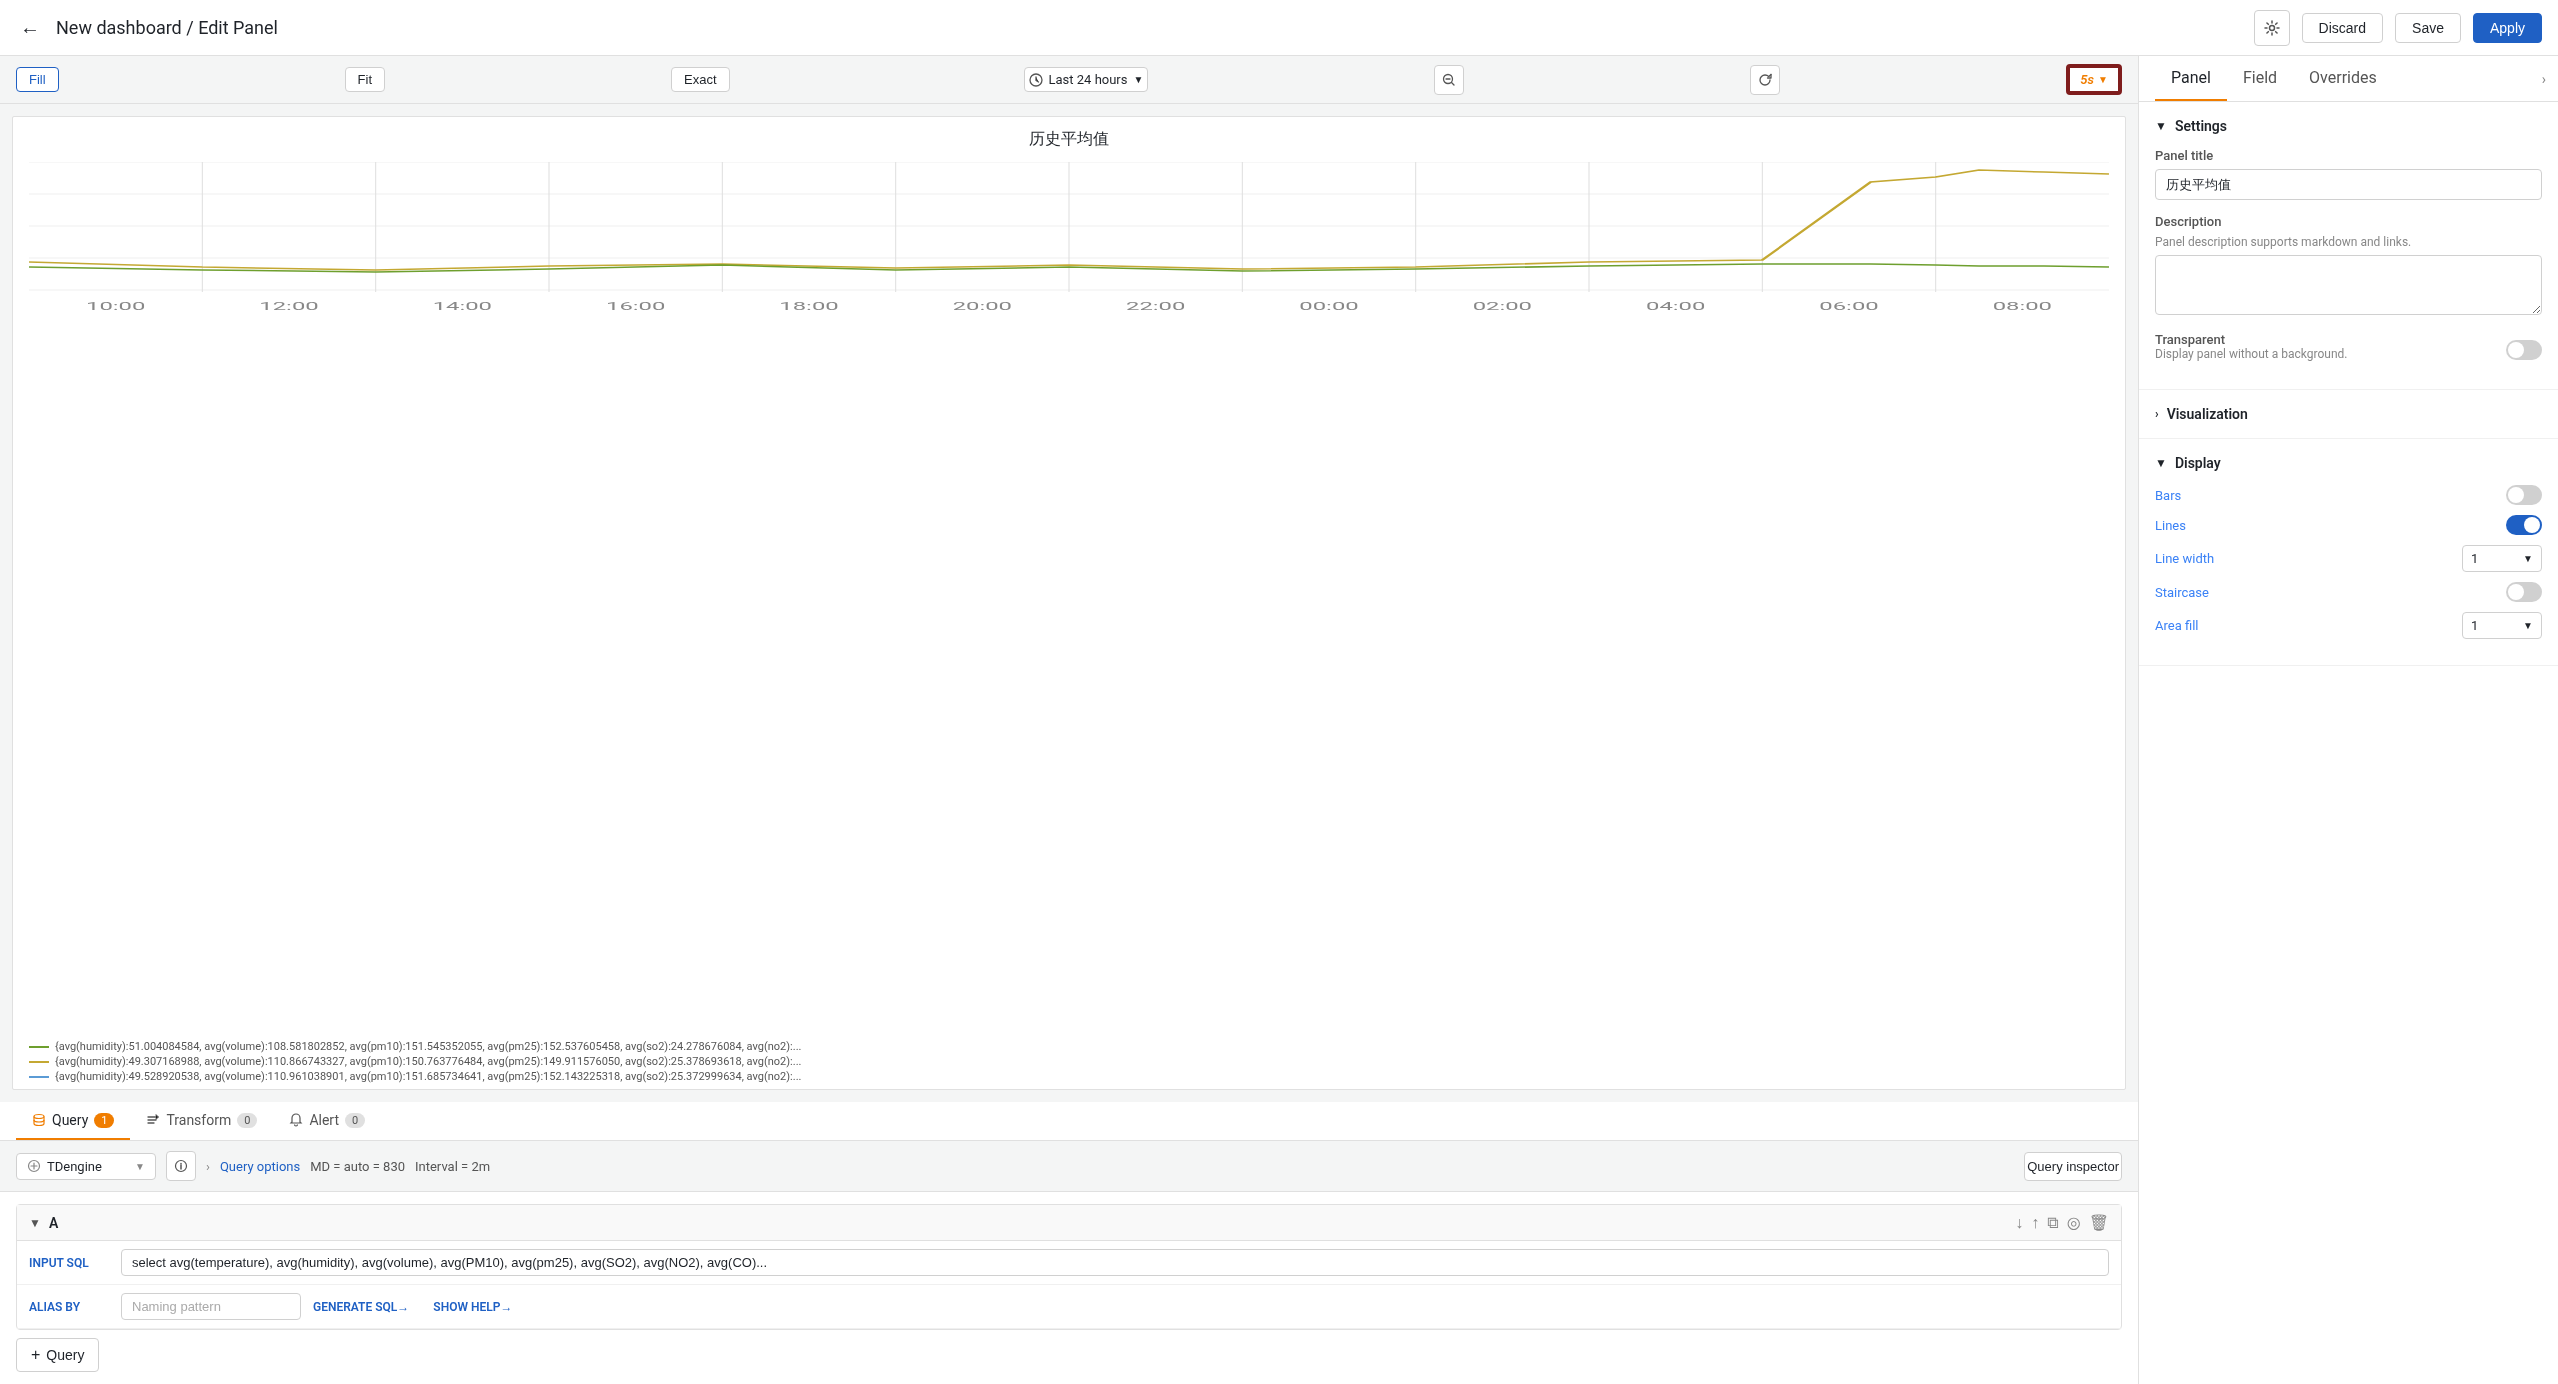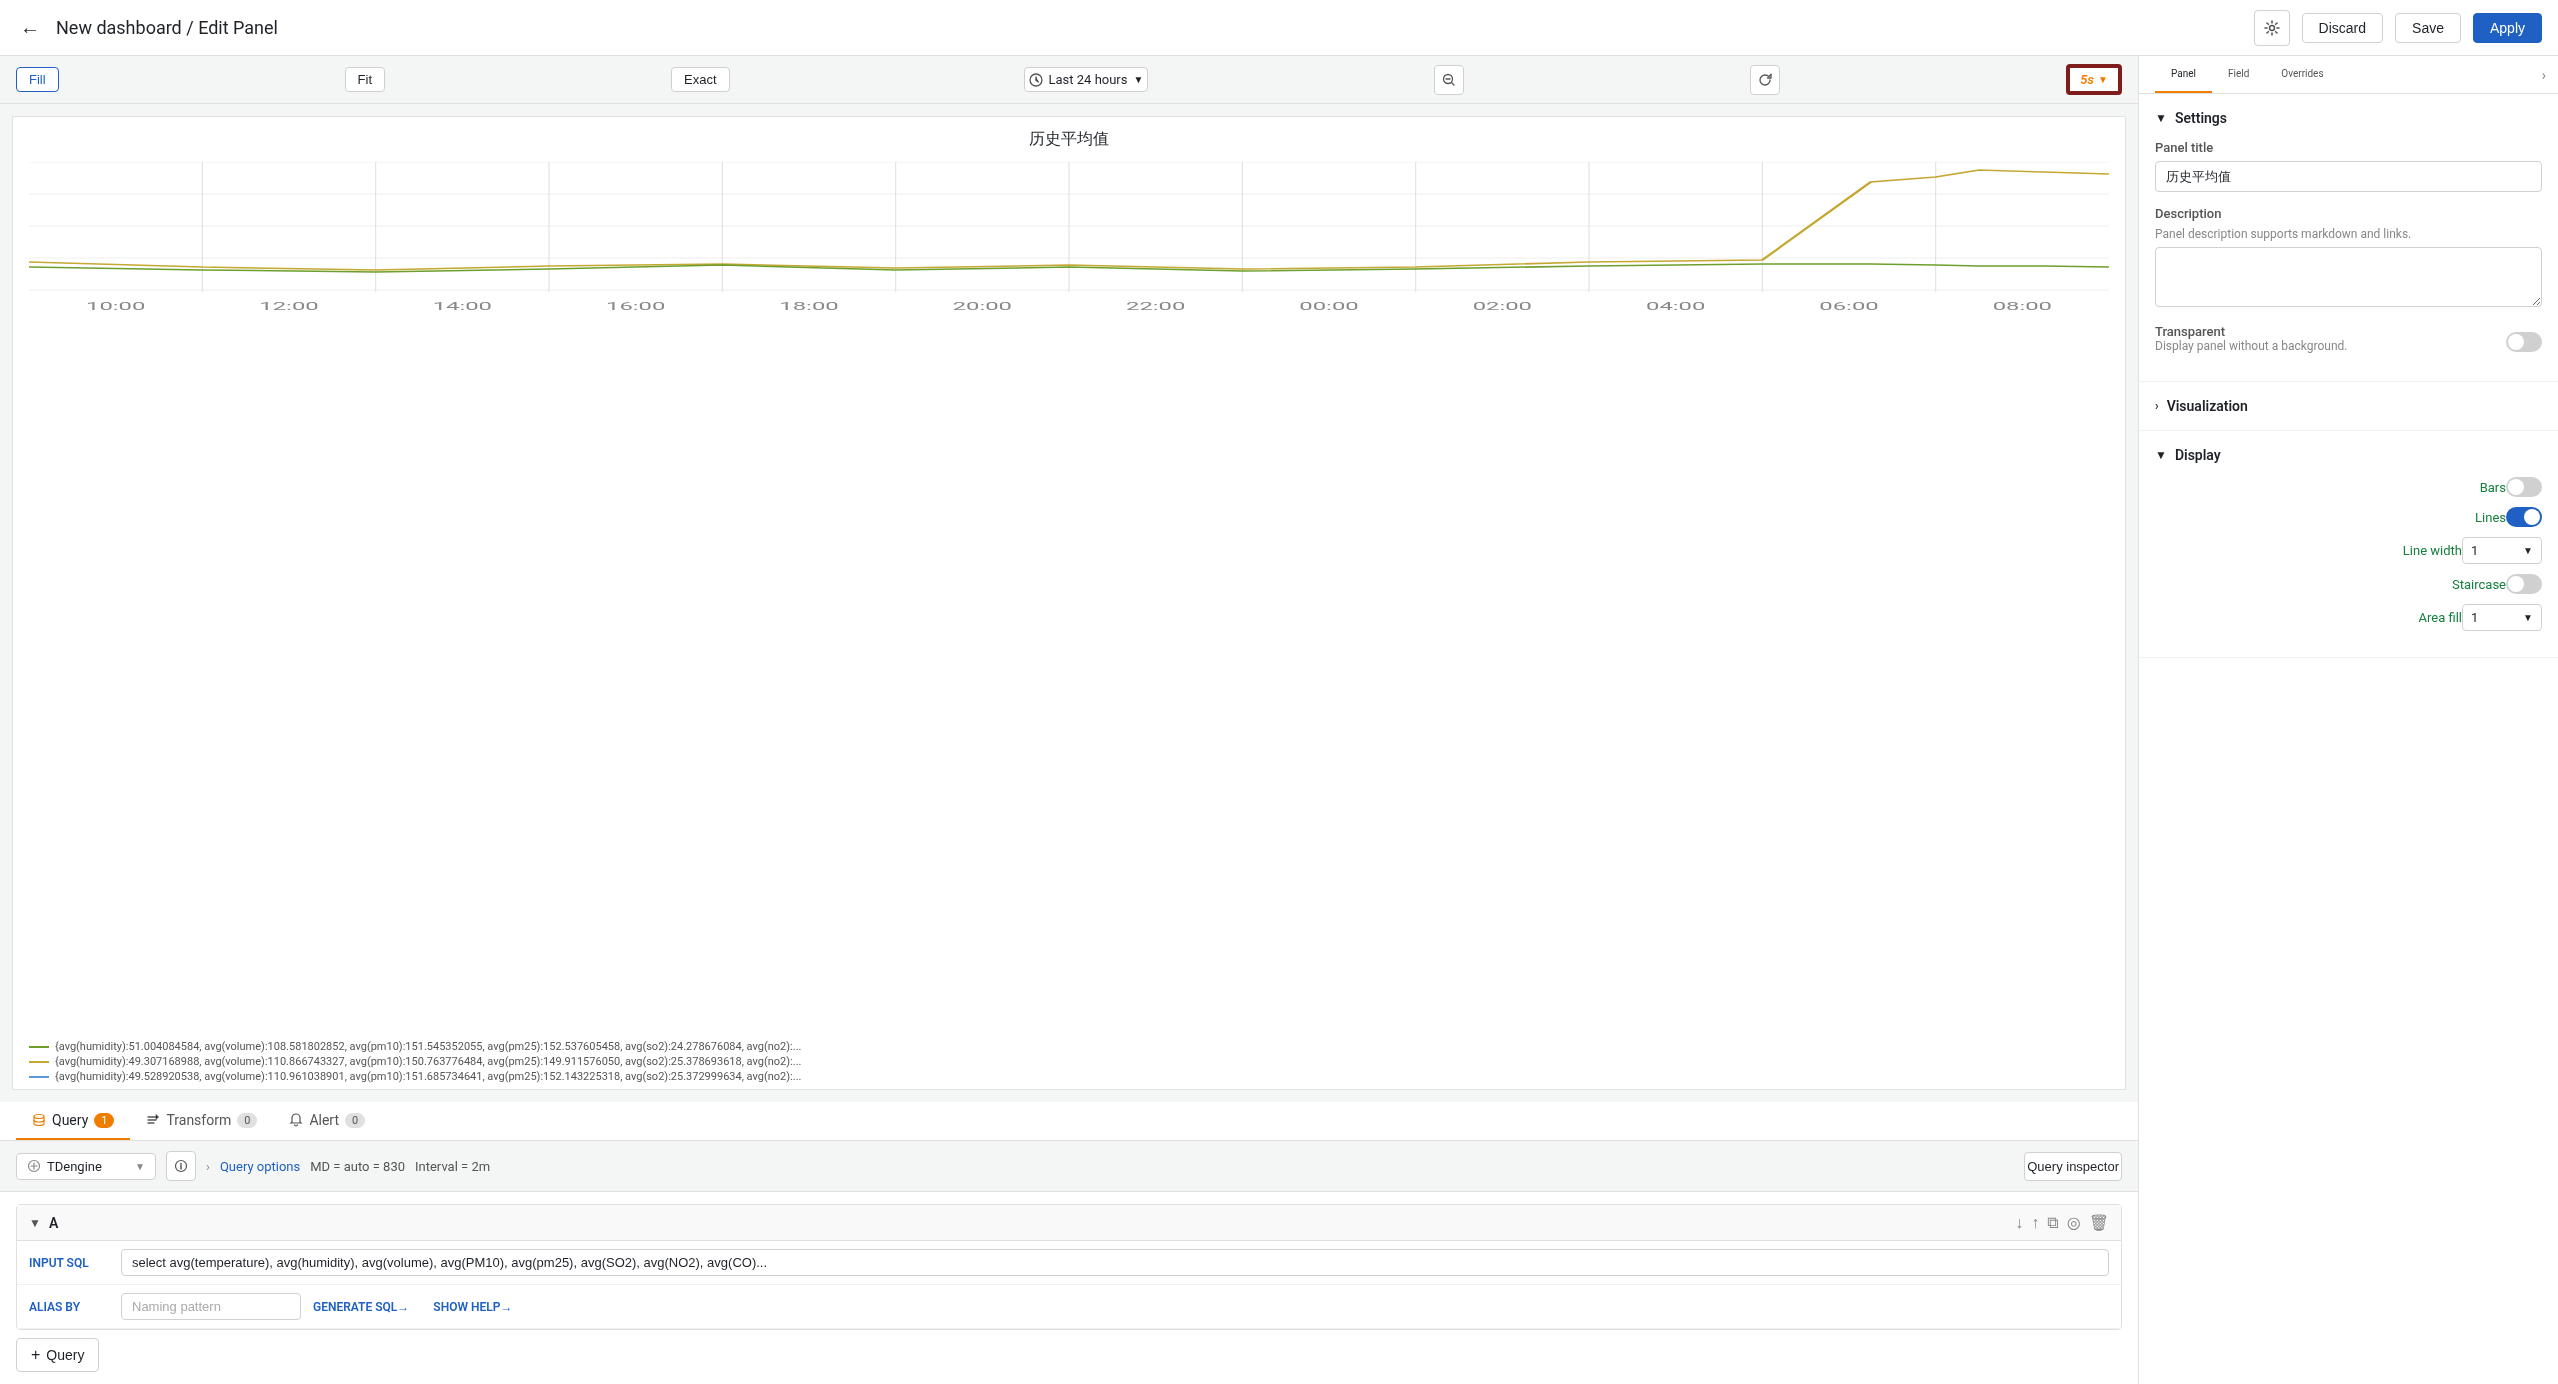--- a/index.html
+++ b/index.html
@@ -66,40 +66,40 @@
     .query-block-actions span { cursor: pointer; font-size: 16px; }
     .query-field { display: flex; align-items: center; padding: 8px 12px; border-bottom: 1px solid #f0f0f0; gap: 12px; }
     .query-field-label { color: #1f60c4; font-size: 12px; font-weight: 600; min-width: 80px; cursor: pointer; }
     .query-input { flex: 1; border: 1px solid #d0d0d0; border-radius: 4px; padding: 5px 10px; font-size: 13px; color: #1f2329; background: #fff; }
     .query-input::placeholder { color: #aaa; }
     .query-link { color: #1f60c4; font-size: 12px; font-weight: 600; cursor: pointer; }
     .add-query { display: flex; align-items: center; gap: 6px; border: 1px solid #d0d0d0; background: #fff; padding: 7px 14px; border-radius: 4px; cursor: pointer; font-size: 14px; color: #1f2329; width: fit-content; }
 
     
     .right-tabs { display: flex; border-bottom: 1px solid #e0e0e0; padding: 0 16px; position: relative; }
-    .right-tab { padding: 12px 16px; cursor: pointer; font-size: 10px; color: #555; border-bottom: 2px solid transparent; }
+    .right-tab { padding: 12px 16px; cursor: pointer; font-size: 16px; color: #555; border-bottom: 2px solid transparent; }
     .right-tab.active { color: #1f2329; border-bottom-color: #f07d00; }
     .right-tab-arrow { position: absolute; right: 12px; top: 50%; transform: translateY(-50%); color: #888; cursor: pointer; font-size: 14px; }
 
     
     .settings-section { padding: 16px; border-bottom: 1px solid #f0f0f0; }
     .section-header { display: flex; align-items: center; gap: 8px; cursor: pointer; margin-bottom: 14px; font-weight: 600; font-size: 14px; color: #1f2329; }
     .field-group { margin-bottom: 14px; }
     .field-label { font-size: 13px; color: #555; margin-bottom: 6px; font-weight: 500; }
     .field-input { width: 100%; border: 1px solid #d0d0d0; border-radius: 4px; padding: 7px 10px; font-size: 13px; color: #1f2329; }
     .field-desc { font-size: 12px; color: #888; margin-bottom: 6px; }
     .field-textarea { width: 100%; border: 1px solid #d0d0d0; border-radius: 4px; padding: 7px 10px; font-size: 13px; color: #1f2329; min-height: 60px; resize: vertical; }
     .toggle-row { display: flex; align-items: center; justify-content: space-between; margin-bottom: 6px; }
     .toggle-label { font-size: 13px; color: #555; font-weight: 500; }
     .toggle { width: 36px; height: 20px; border-radius: 10px; background: #d0d0d0; position: relative; cursor: pointer; transition: background 0.2s; }
     .toggle.on { background: #1f60c4; }
     .toggle::after { content: ''; position: absolute; width: 16px; height: 16px; background: #fff; border-radius: 50%; top: 2px; left: 2px; transition: left 0.2s; }
     .toggle.on::after { left: 18px; }
     .display-row { display: flex; align-items: center; margin-bottom: 10px; }
-    .display-label { font-size: 13px; color: #15803d; flex: 1; text-align: right; }
+    .display-label { font-size: 13px; color: #3b82f6; flex: 1; }
     .select-input { border: 1px solid #d0d0d0; border-radius: 4px; padding: 5px 8px; font-size: 13px; color: #1f2329; background: #fff; min-width: 80px; cursor: pointer; display: flex; align-items: center; justify-content: space-between; gap: 4px; }
     .viz-section { padding: 16px; border-bottom: 1px solid #f0f0f0; }
     .viz-header { display: flex; align-items: center; gap: 8px; cursor: pointer; font-weight: 600; font-size: 14px; color: #1f2329; }
   </style>
 </head>
 <body>
 
 <div class="header">
   <button class="btn-back">←</button>
   <span class="header-title">New dashboard / Edit Panel</span>

